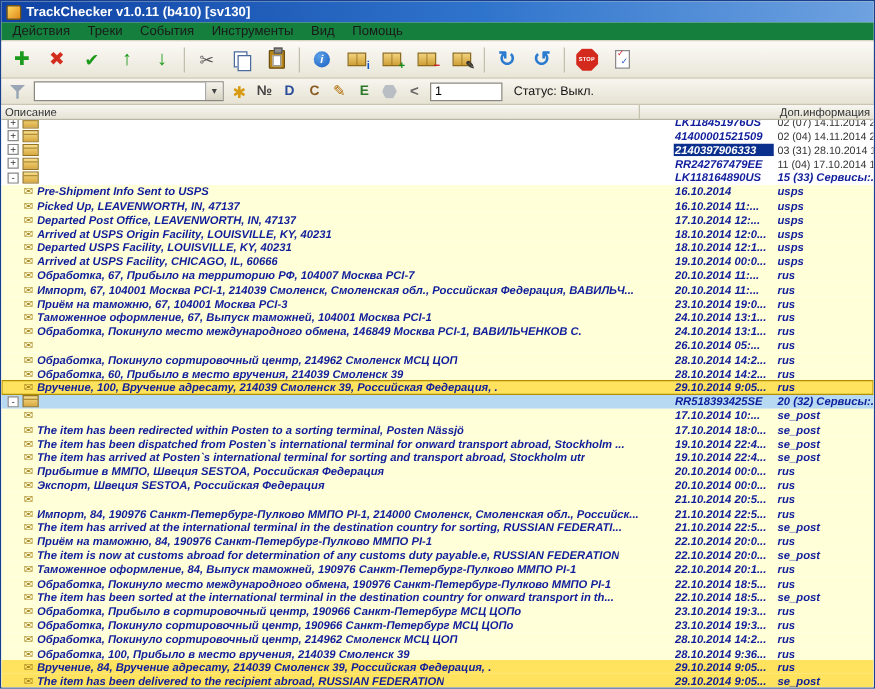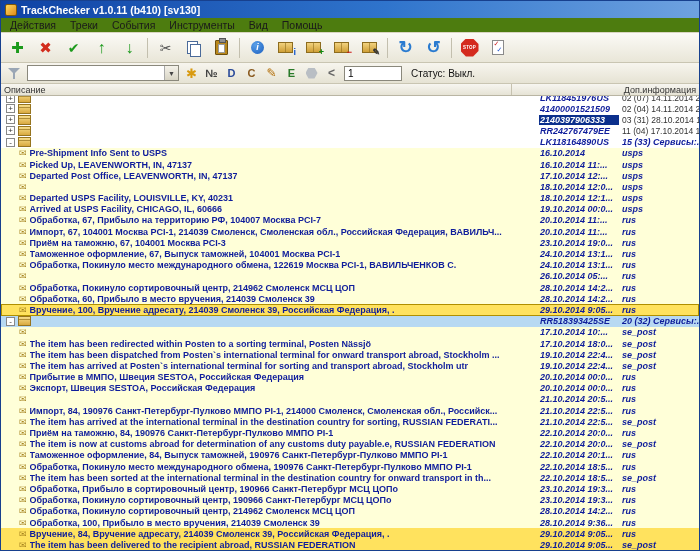--- a/index.html
+++ b/index.html
@@ -5,21 +5,21 @@
   * { box-sizing: border-box; margin: 0; padding: 0; }
   html,body { width:700px; height:551px; }
   body { font-family:"Liberation Sans", sans-serif; background:#ece9db; }
   .window { width:700px; height:551px; border:1px solid #17408e; display:flex; flex-direction:column; overflow:hidden; background:#ece9db; }
 
   
   .titlebar { height:17px; flex:none; background:linear-gradient(90deg,#0f42a4 0%, #2f74cc 55%, #6ea2e0 100%); color:#fff; display:flex; align-items:center; gap:4px; padding:0 4px; font-size:10.5px; font-weight:bold; }
   .app-icon { width:12px; height:12px; flex:none; background:linear-gradient(135deg,#ffd95e,#e08b1a); border:1px solid #7c5708; border-radius:2px; }
 
   
-  .menubar { height:15px; flex:none; display:flex; align-items:center; background:#4d7c0f; border-bottom:1px solid #d9d5c1; font-size:10.5px; color:#1a1a1a; padding:0 2px; }
+  .menubar { height:15px; flex:none; display:flex; align-items:center; background:#15803d; border-bottom:1px solid #d9d5c1; font-size:10.5px; color:#1a1a1a; padding:0 2px; }
   .menu-item { padding:1px 7px; cursor:default; }
 
   
   .toolbar { height:30px; flex:none; display:flex; align-items:center; gap:1px; padding:0 3px; background:linear-gradient(#fbfaf6,#e9e6d8); border-bottom:1px solid #c9c5b2; }
   .toolbar2 { height:21px; flex:none; display:flex; align-items:center; gap:3px; padding:0 4px; background:linear-gradient(#f7f5ee,#e6e3d4); border-bottom:1px solid #c9c5b2; font-size:10px; }
   .tbtn { width:27px; height:26px; display:flex; align-items:center; justify-content:center; background:transparent; border:1px solid transparent; padding:0; }
   .toolbar2 .tbtn { width:19px; height:18px; }
   .tb-sep { width:1px; height:20px; background:#c3bfae; margin:0 3px; flex:none; }
   .tb-ic { display:inline-block; line-height:1; font-style:normal; }
 
@@ -65,21 +65,21 @@
   .cell { overflow:hidden; white-space:nowrap; flex:none; }
   .c-desc { width:538px; display:flex; align-items:center; padding-left:2px; }
   .c-data { width:80px; font-size:9px; font-weight:bold; font-style:italic; color:#0f1d9b; padding-left:1px; }
   .c-info { width:82px; font-size:9px; font-weight:bold; font-style:italic; color:#0f1d9b; padding-left:3px; }
   .row-plain-info .c-info { font-weight:normal; font-style:normal; color:#333; font-size:8.5px; }
   .cell-inverted { background:#0b2f8c; color:#fff; }
   .exp { width:9px; height:9px; flex:none; border:1px solid #888; background:#fff; font-size:8px; line-height:7px; text-align:center; color:#333; margin:0 3px 0 3px; font-style:normal; font-weight:normal; }
   .pkg { width:13px; height:10px; flex:none; background:linear-gradient(#f7dd8a,#d9a93f); border:1px solid #96741f; position:relative; }
   .pkg::before { content:""; position:absolute; left:0; right:0; top:2px; height:1px; background:#96741f; opacity:.7; }
   .env { color:#a5821e; font-size:9px; margin:0 3px 0 16px; flex:none; font-style:normal; }
-  .etext { font-size:9px; font-weight:bold; color:#0f1d9b; overflow:hidden; white-space:nowrap; }
+  .etext { font-size:9px; font-weight:bold; font-style:italic; color:#0f1d9b; overflow:hidden; white-space:nowrap; }
   button { font-family:inherit; }
 </style>
 </head>
 <body>
 
 <div class="window">
   <div class="titlebar">
     <span class="app-icon"></span>
     <span>TrackChecker v1.0.11 (b410)  [sv130]</span>
   </div>
@@ -258,20 +258,21 @@
           <div class="cell c-desc">
             <span class="env">✉</span>
             <span class="etext">Departed Post Office, LEAVENWORTH, IN, 47137</span>
           </div>
           <div class="cell c-data">17.10.2014 12:...</div>
           <div class="cell c-info">usps</div>
         </div>
         <div class="row">
           <div class="cell c-desc">
             <span class="env">✉</span>
+            <span class="etext">Arrived at USPS Origin Facility, LOUISVILLE, KY, 40231</span>
           </div>
           <div class="cell c-data">18.10.2014 12:0...</div>
           <div class="cell c-info">usps</div>
         </div>
         <div class="row">
           <div class="cell c-desc">
             <span class="env">✉</span>
             <span class="etext">Departed USPS Facility, LOUISVILLE, KY, 40231</span>
           </div>
           <div class="cell c-data">18.10.2014 12:1...</div>
@@ -313,21 +314,21 @@
           <div class="cell c-desc">
             <span class="env">✉</span>
             <span class="etext">Таможенное оформление, 67, Выпуск таможней, 104001 Москва PCI-1</span>
           </div>
           <div class="cell c-data">24.10.2014 13:1...</div>
           <div class="cell c-info">rus</div>
         </div>
         <div class="row">
           <div class="cell c-desc">
             <span class="env">✉</span>
-            <span class="etext">Обработка, Покинуло место международного обмена, 122619 Москва PCI-1, ВАВИЛЬЧЕНКОВ С.</span>
+            <span class="etext">Обработка, Покинуло место международного обмена, 146849 Москва PCI-1, ВАВИЛЬЧЕНКОВ С.</span>
           </div>
           <div class="cell c-data">24.10.2014 13:1...</div>
           <div class="cell c-info">rus</div>
         </div>
         <div class="row">
           <div class="cell c-desc">
             <span class="env">✉</span>
           </div>
           <div class="cell c-data">26.10.2014 05:...</div>
           <div class="cell c-info">rus</div>

